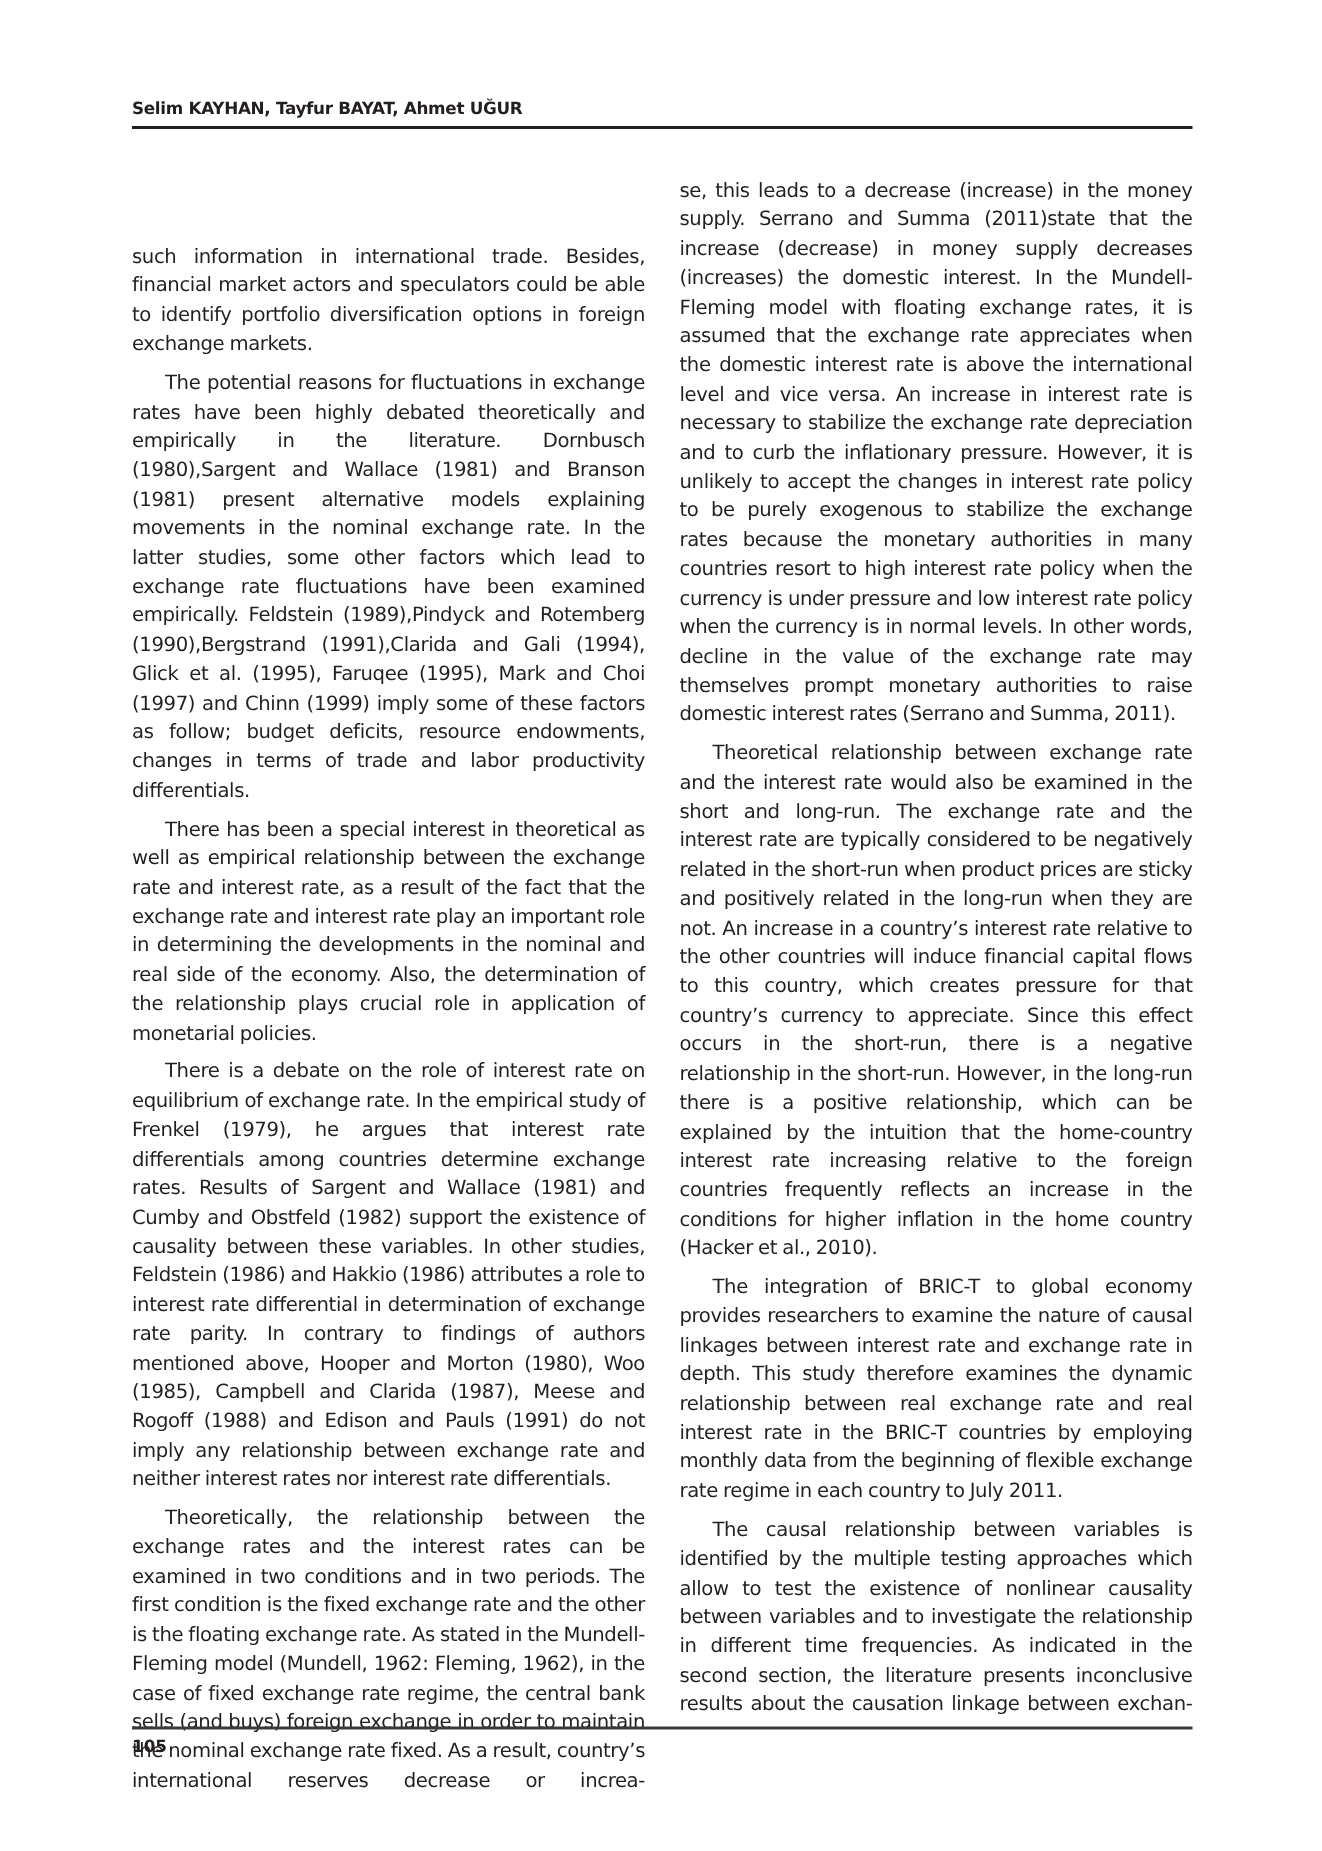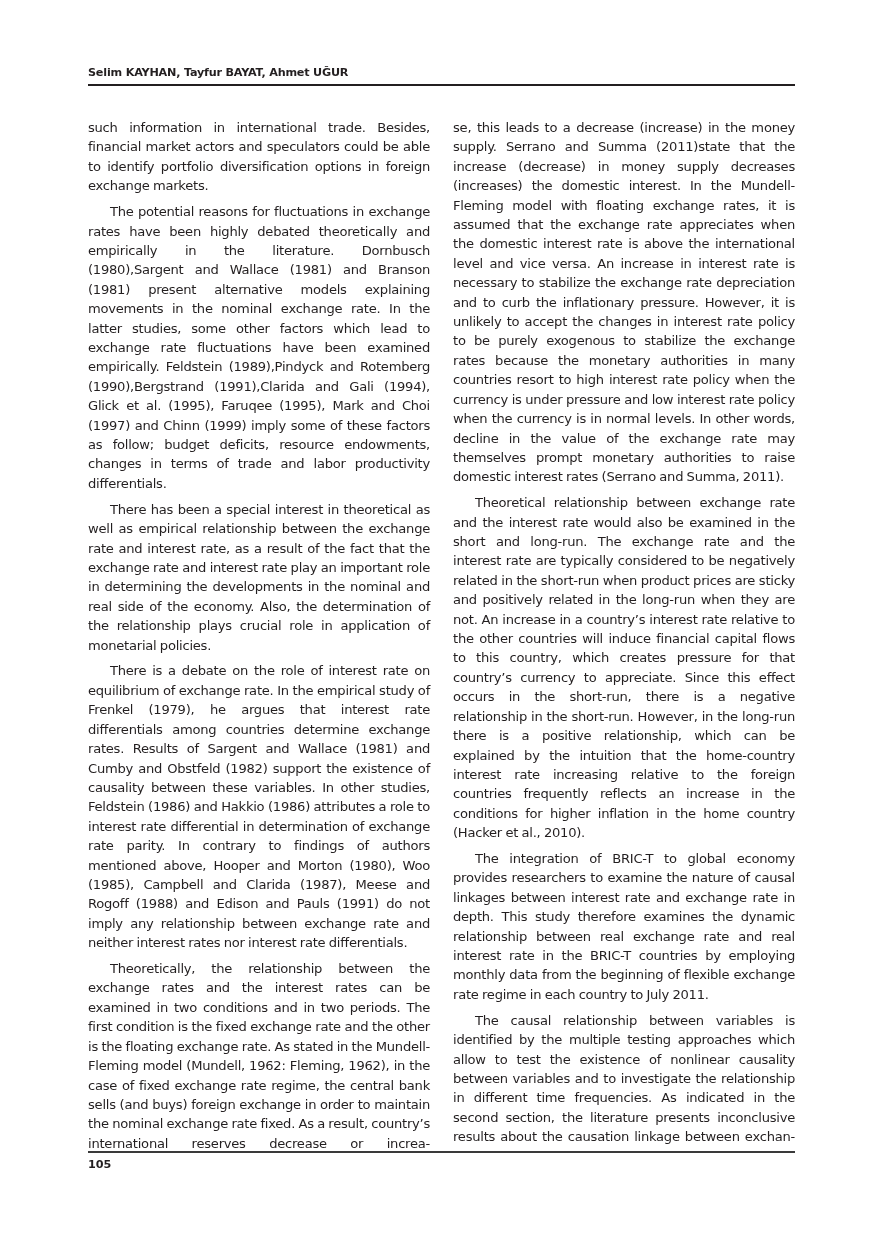--- a/index.html
+++ b/index.html
@@ -4,21 +4,21 @@
 <style>
   html, body { margin: 0; padding: 0; background: #ffffff; }
   body { width: 881px; height: 1234px; position: relative; overflow: hidden;
          font-family: "DejaVu Sans", "Liberation Sans", sans-serif; color: #231f20; }
   .running-head { position: absolute; left: 88px; top: 66px; font-size: 11.2px; font-weight: bold; letter-spacing: -0.2px; }
   .rule { position: absolute; left: 88px; width: 707px; background: #231f20; }
   .rule.top { top: 84px; height: 2px; }
   .rule.bottom { top: 1151px; height: 2px; background: #3a3a3a; }
   .folio { position: absolute; left: 88px; top: 1158px; font-size: 11.2px; font-weight: bold; }
   .col { position: absolute; top: 118px; width: 342px; }
-  .col.left { left: 88px; }
+  .col.left { left: 88px; margin-top: 44px; }
   .col.right { left: 453px; }
   .col p { margin: 0 0 6.5px 0; font-size: 13.1px; line-height: 19.4px; text-align: justify;
            letter-spacing: -0.25px; word-spacing: -0.5px; hyphens: manual; }
   .col p.indent { text-indent: 22px; }
   .col p.last-line-justify { text-align-last: justify; }
 </style>
 </head>
 <body>
 
 <div class="running-head">Selim KAYHAN, Tayfur BAYAT, Ahmet UĞUR</div>

